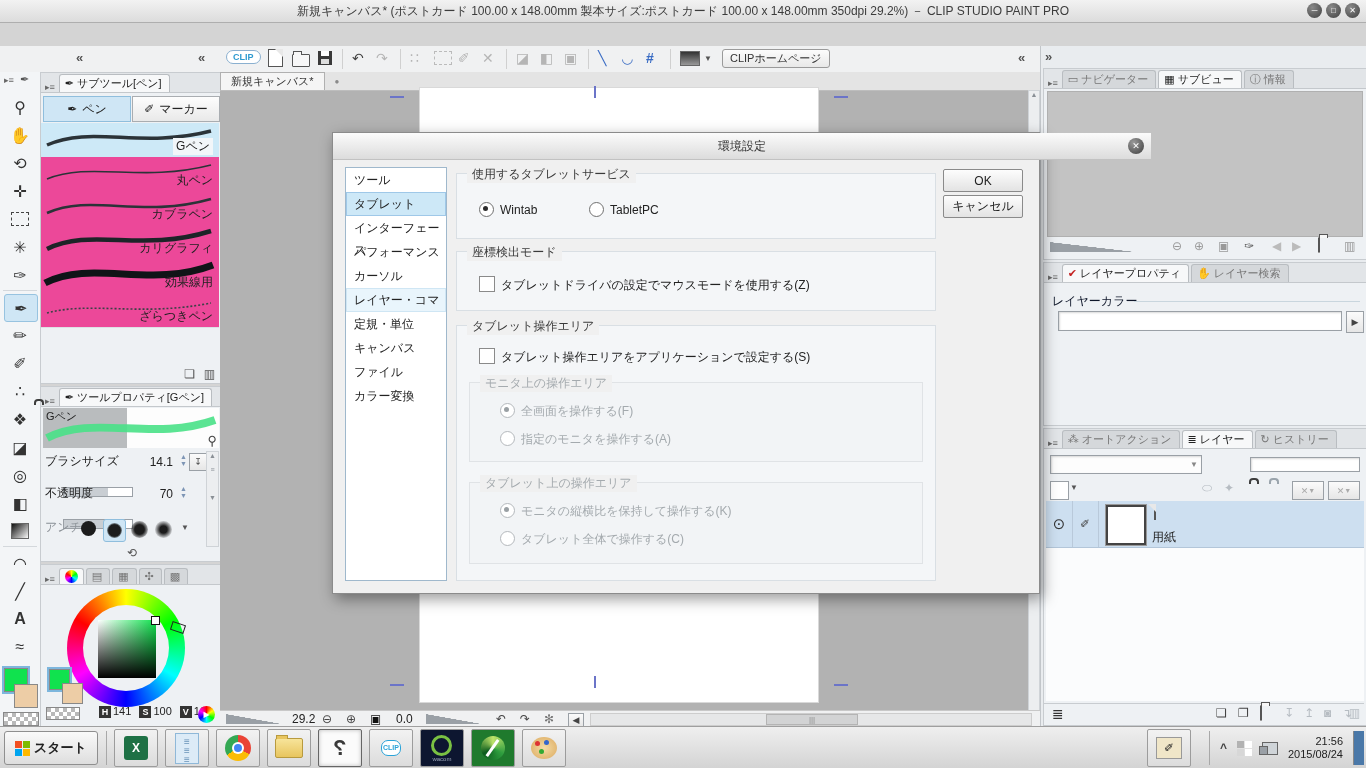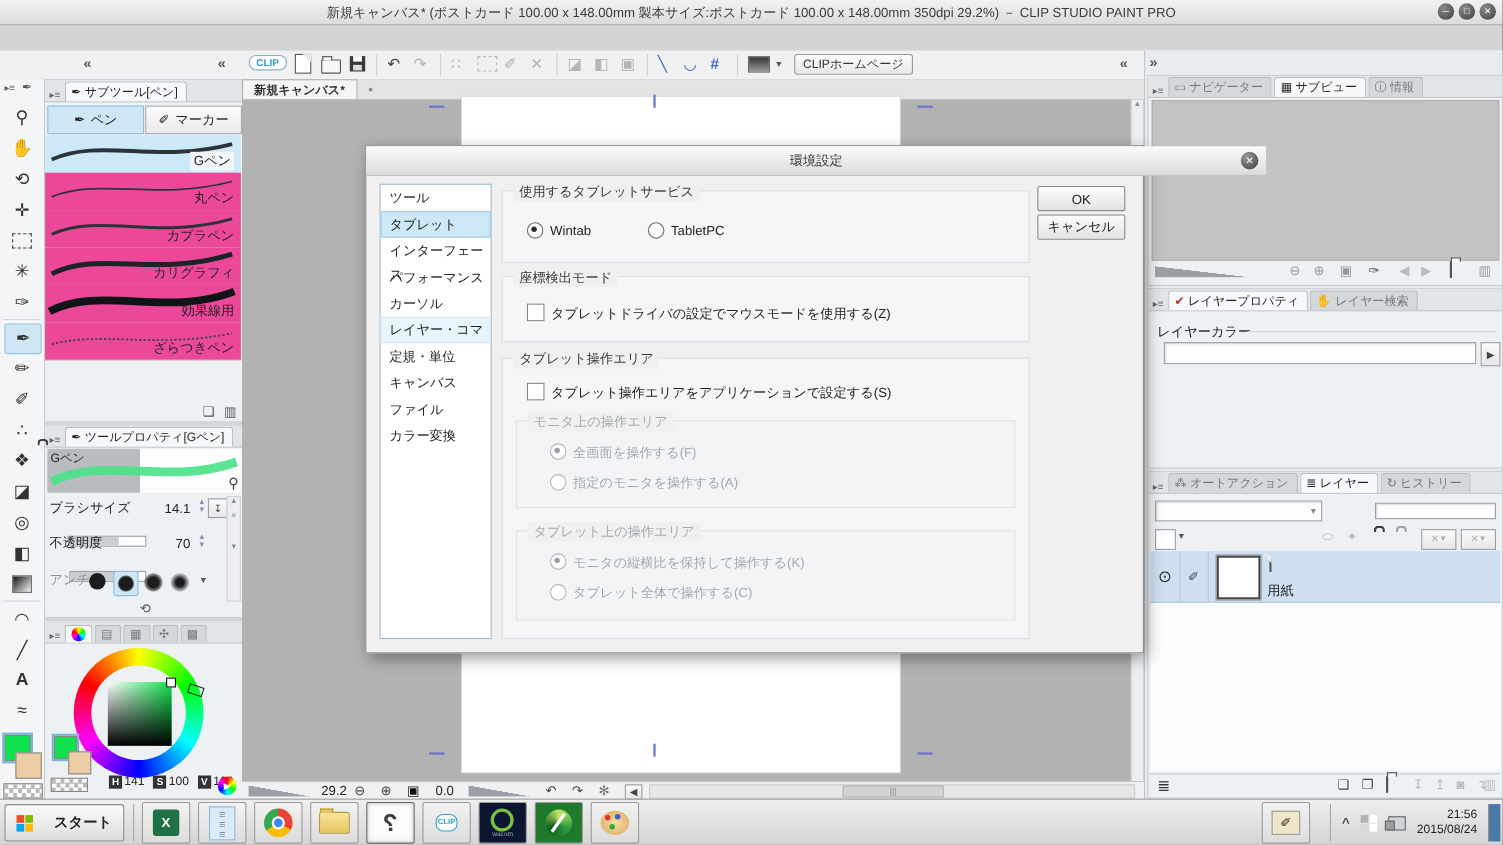--- a/index.html
+++ b/index.html
@@ -68,21 +68,21 @@
   .stepper{color:#7d95b5;font-size:7px;line-height:7px;display:inline-block;text-align:center;}
   .circ{border-radius:50%;display:inline-block;}
   .antisel{background:#cfe6f5;border:1px solid #8fbedd;border-radius:3px;}
   .badge{display:inline-block;width:12px;height:12px;background:#333;color:#fff;font-size:9px;
     line-height:12px;text-align:center;font-weight:bold;margin-right:2px;}
   .vscroll{background:#eceef0;border:1px solid #cfd3d7;color:#8a9096;font-size:7px;text-align:center;}
   
   .canvas{left:220px;top:72px;width:820px;height:654px;background:#b2b2b2;}
   .ctabstrip{left:0;top:0;width:820px;height:18px;background:#e4e4e4;border-bottom:1px solid #bdbdbd;display:flex;align-items:center;}
   .ctab{background:#f5f5f5;border:1px solid #b0b0b0;border-bottom:none;padding:0 10px;height:17px;
-    display:flex;align-items:center;font-size:11px;font-weight:bold;color:#333;text-align:center;}
+    display:flex;align-items:center;font-size:11px;font-weight:normal;color:#333;text-align:center;}
   .page{background:#fff;box-shadow:0 0 0 1px #d9d9d9;}
   .trim{background:#6b74c8;position:absolute;}
   .cbottom{left:0;top:638px;width:820px;height:16px;background:#f0f1f2;border-top:1px solid #c8c8c8;}
   .wedge{width:56px;height:10px;background:linear-gradient(to top right,#9aa0a6 49%,transparent 50%);}
   .mini{font-size:12px;color:#444;display:flex;align-items:center;justify-content:center;}
   .sbtrack{background:#e6e7e8;border:1px solid #cdcdcd;}
   .sbgrip{background:#d2d3d4;border:1px solid #b4b4b4;color:#8a8a8a;font-size:8px;text-align:center;line-height:10px;}
   
   .rightcol{left:1040px;top:46px;width:326px;height:680px;background:#e9ecef;border-left:1px solid #c2c6ca;}
   .preview{background:#c3c3c3;border:1px solid #b0b0b0;}
@@ -110,21 +110,21 @@
   .radio{width:13px;height:13px;border-radius:50%;border:1px solid #707070;background:#fff;display:inline-block;position:relative;vertical-align:-3px;margin-right:6px;}
   .radio.on::after{content:"";position:absolute;left:3px;top:3px;width:5px;height:5px;border-radius:50%;background:#2c2c2c;}
   .radio.dis{border-color:#b4b8bc;}
   .radio.dis.on::after{background:#9aa0a4;}
   .chk{width:14px;height:14px;border:1px solid #8a8a8a;background:#fff;display:inline-block;vertical-align:-3px;margin-right:6px;}
   .btn{border:1px solid #8a8a8a;border-radius:2px;background:linear-gradient(#fdfdfd,#e3e3e3);
     display:flex;align-items:center;justify-content:center;font-size:12px;color:#222;}
   
   .taskbar{left:0;top:726px;width:1366px;height:42px;background:linear-gradient(#efefef,#d3d3d3);
     border-top:1px solid #9f9f9f;display:flex;align-items:center;}
-  .startbtn{display:flex;align-items:center;gap:19px;border:1px solid #8f8f8f;border-radius:3px;
+  .startbtn{display:flex;align-items:center;gap:4px;border:1px solid #8f8f8f;border-radius:3px;
     background:linear-gradient(#fafafa,#dedede);height:32px;padding:0 10px;margin-left:4px;font-weight:bold;font-size:13px;}
   .winlogo{display:grid;grid-template-columns:7px 7px;grid-template-rows:7px 7px;gap:1px;}
   .winlogo i:nth-child(1){background:#f25022;}.winlogo i:nth-child(2){background:#7fba00;}
   .winlogo i:nth-child(3){background:#00a4ef;}.winlogo i:nth-child(4){background:#ffb900;}
   .app{width:42px;height:36px;border:1px solid #9c9c9c;border-radius:2px;background:linear-gradient(#f2f2f2,#dcdcdc);
     display:flex;align-items:center;justify-content:center;margin-left:7px;}
   .app.active{background:#fbfbfb;border-color:#666;box-shadow:inset 0 0 4px rgba(0,0,0,.25);}
   .tsep{width:1px;height:34px;background:#a8a8a8;margin-left:8px;}
   .tray{margin-left:auto;display:flex;align-items:center;gap:10px;padding-right:2px;}
   .clock{text-align:right;font-size:11px;line-height:13px;color:#222;}

